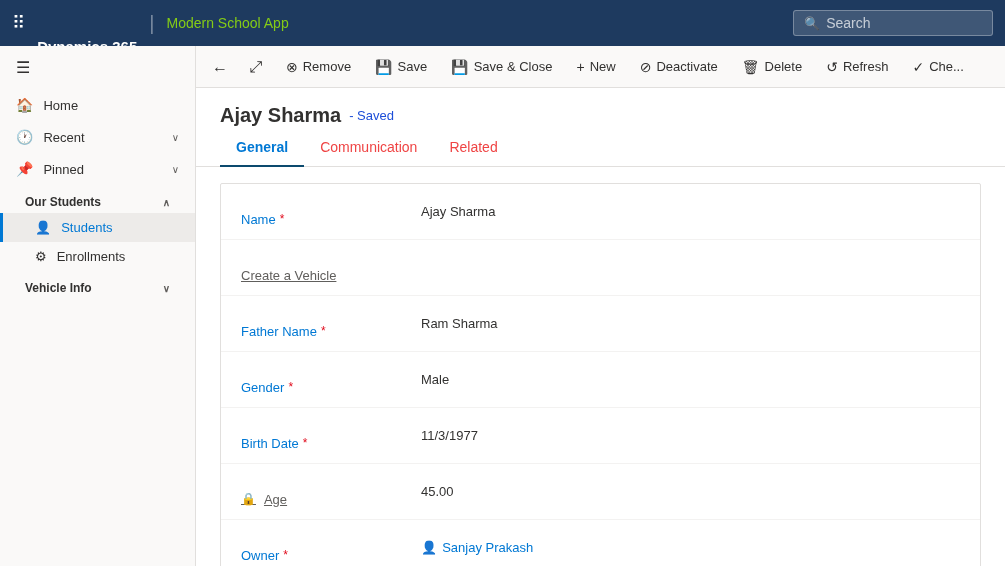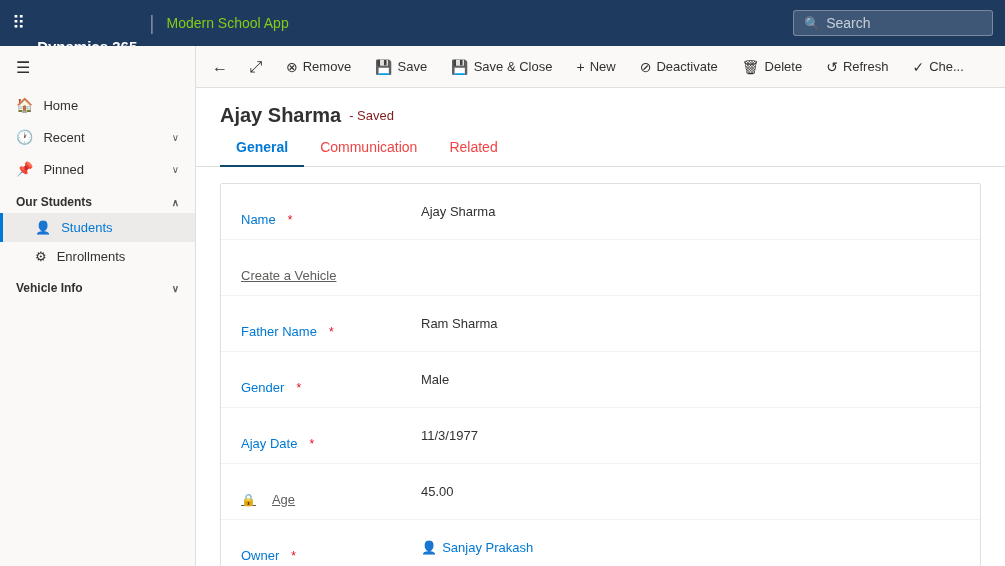--- a/index.html
+++ b/index.html
@@ -86,21 +86,21 @@
       padding: 8px 16px;
       cursor: pointer;
       gap: 10px;
       color: #323130;
       font-size: 13px;
     }
     .sidebar-nav-item .item-icon { font-size: 14px; color: #605e5c; }
     .sidebar-nav-item .item-label { flex: 1; }
     .sidebar-nav-item .item-chevron { font-size: 10px; color: #605e5c; }
     .sidebar-section-header {
-      padding: 10px 16px 4px;
+      padding: 10px 25px 4px;
       font-size: 12px;
       font-weight: 600;
       color: #323130;
       display: flex;
       align-items: center;
       justify-content: space-between;
     }
     .sidebar-section-header .chevron { font-size: 10px; color: #605e5c; cursor: pointer; }
     .sidebar-child-item {
       display: flex;
@@ -178,21 +178,21 @@
       gap: 8px;
       margin-bottom: 2px;
     }
     .record-name {
       font-size: 20px;
       font-weight: 600;
       color: #323130;
     }
     .record-saved {
       font-size: 13px;
-      color: #7f1d1d;
+      color: #1d4ed8;
     }
     .record-type {
       font-size: 13px;
       color: #605e5c;
       margin-bottom: 12px;
     }
 
     
     .tabs {
       display: flex;
@@ -235,22 +235,22 @@
       border-bottom: 1px solid #f3f2f1;
       min-height: 52px;
     }
     .form-row:last-child { border-bottom: none; }
     .form-label {
       width: 180px;
       font-size: 13px;
       color: #0078d4;
       flex-shrink: 0;
       display: flex;
-      align-items: flex-end;
-      gap: 12px;
+      align-items: flex-start;
+      gap: 4px;
       margin-top: 16px;
     }
     .form-label.gray { color: #605e5c; text-decoration: underline; }
     .required-star { color: #e00b1c; font-size: 12px; }
     .form-value {
       font-size: 13px;
       color: #323130;
       flex: 1;
     }
     .form-value.link { color: #0078d4; cursor: pointer; display: flex; align-items: center; gap: 5px; }
@@ -394,21 +394,21 @@
         <div class="form-row">
           <div class="form-label">
             <span>Gender</span>
             <span class="required-star">*</span>
           </div>
           <div class="form-value">Male</div>
         </div>
 
         <div class="form-row">
           <div class="form-label">
-            <span>Ajay Date</span>
+            <span>Birth Date</span>
             <span class="required-star">*</span>
           </div>
           <div class="form-value">11/3/1977</div>
         </div>
 
         <div class="form-row">
           <div class="form-label gray">
             <span class="lock-icon">🔒</span>
             <span>Age</span>
           </div>

